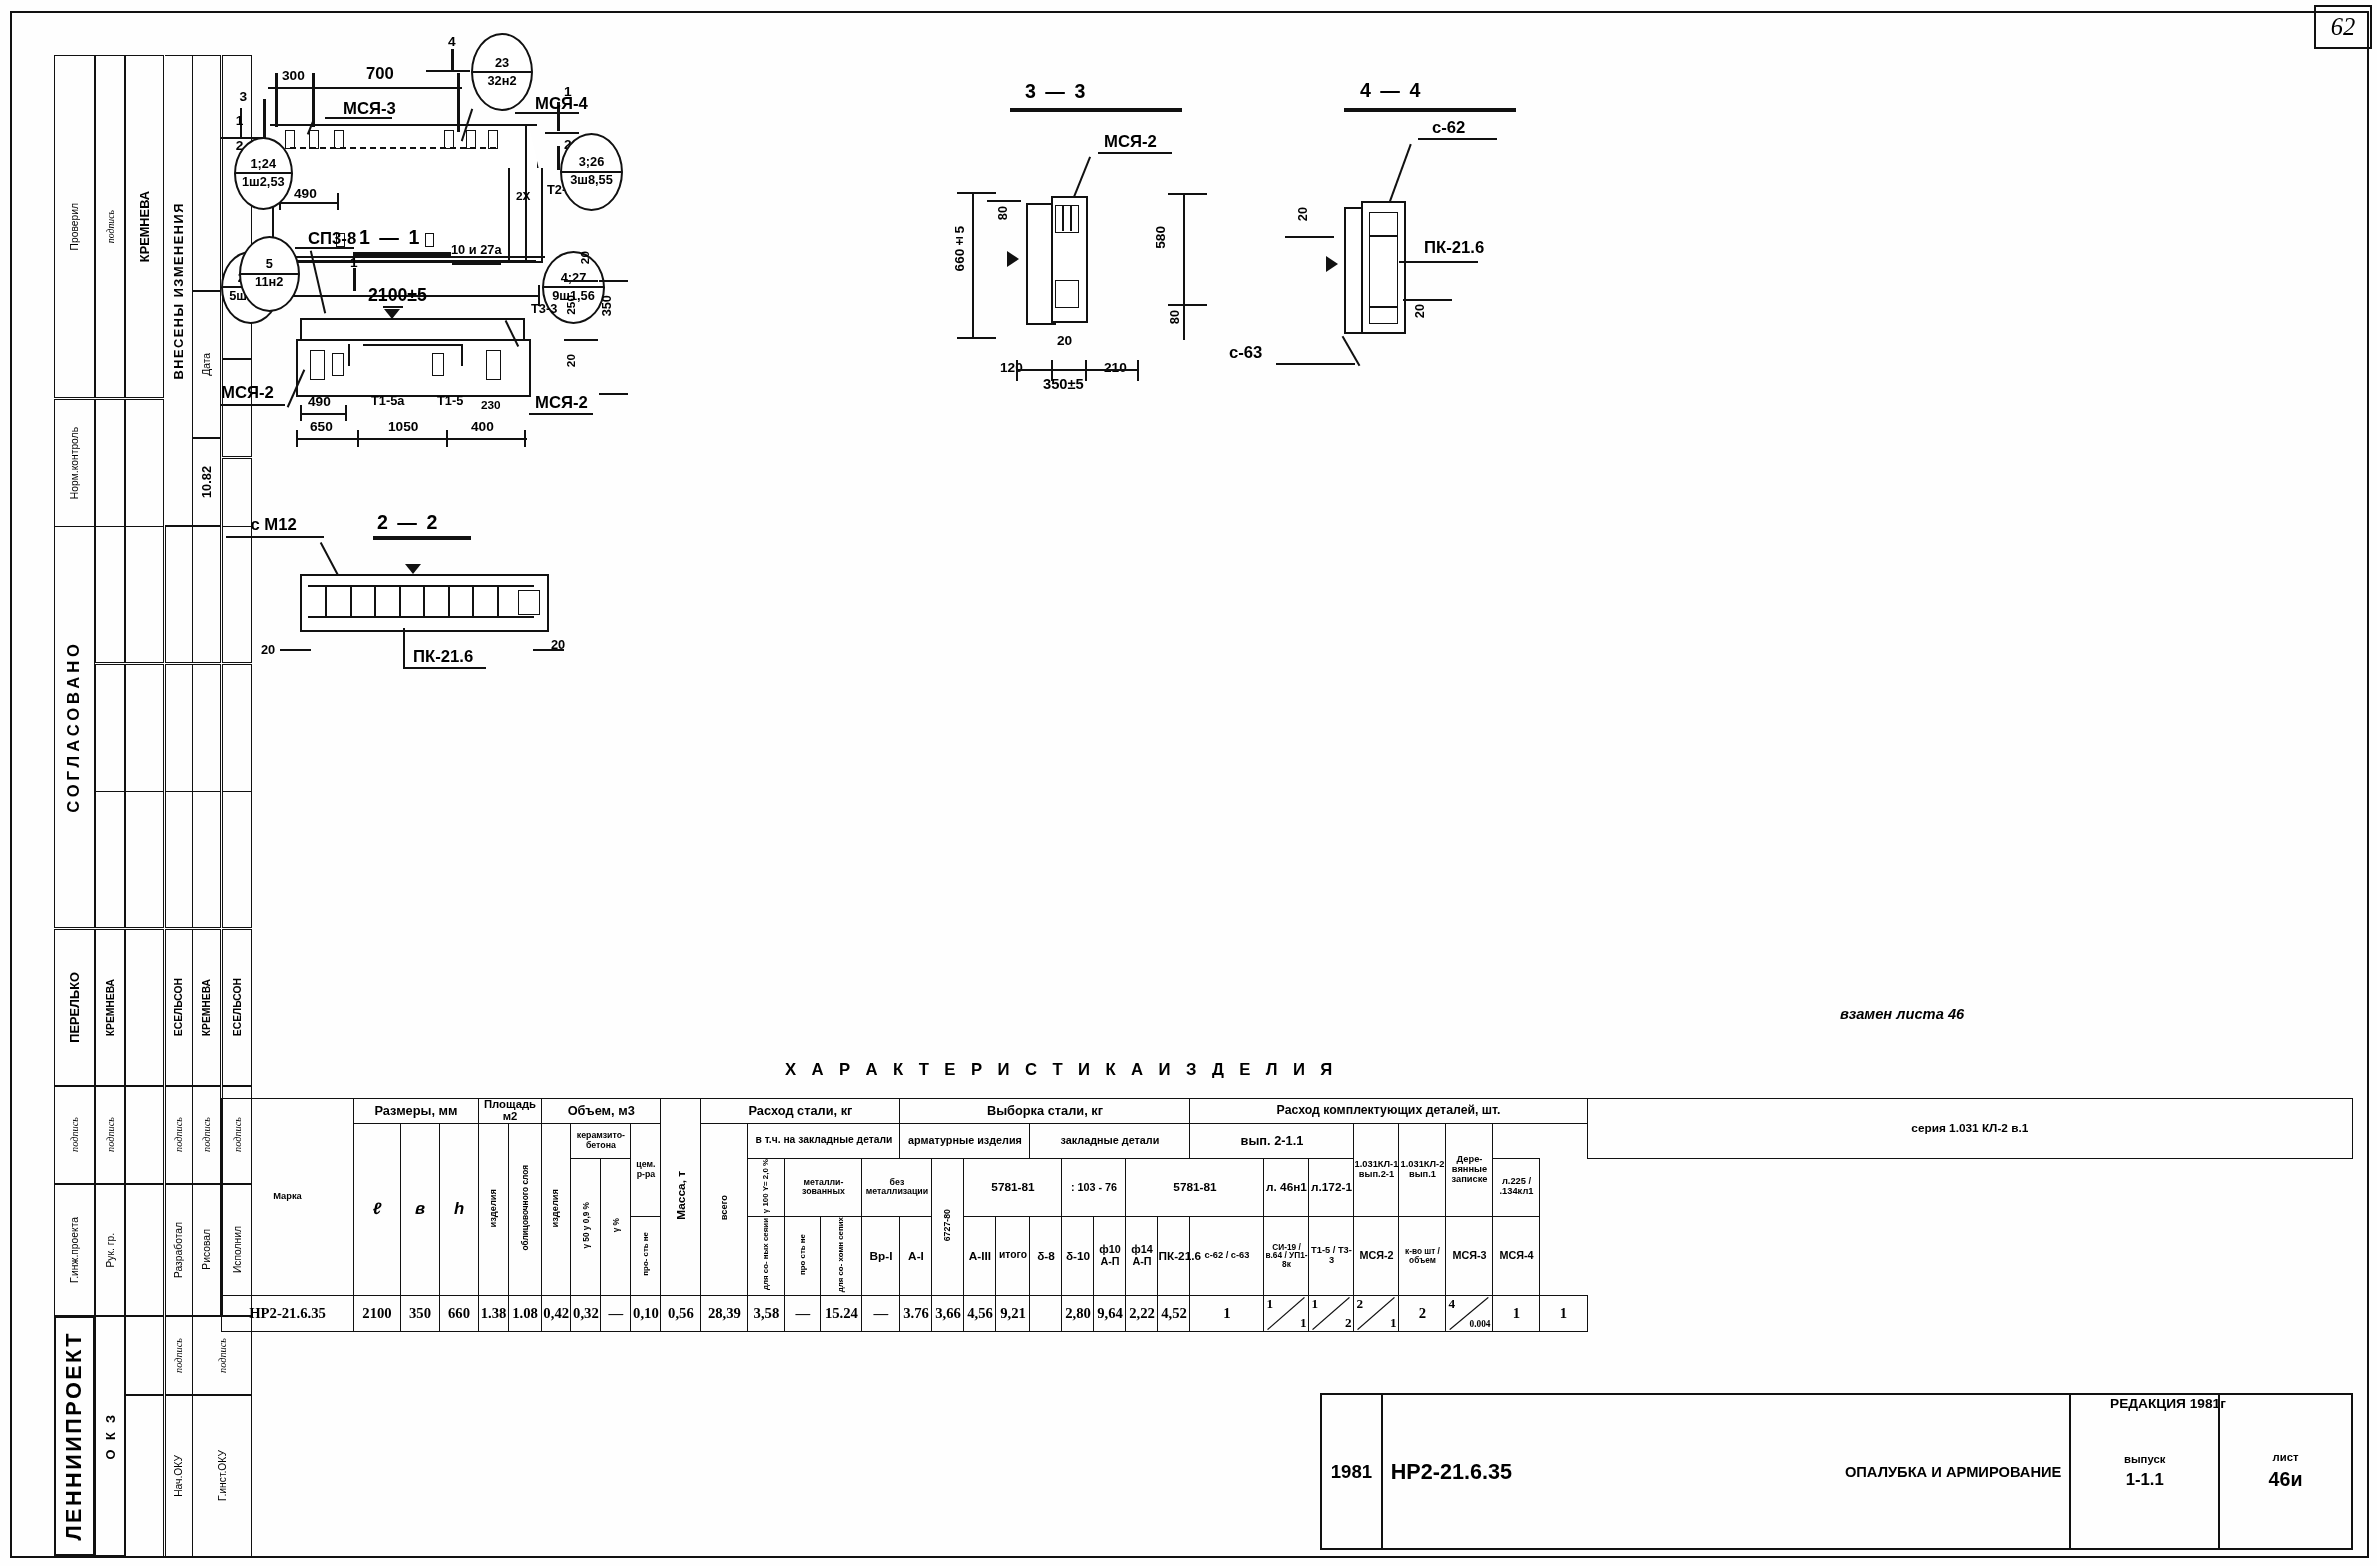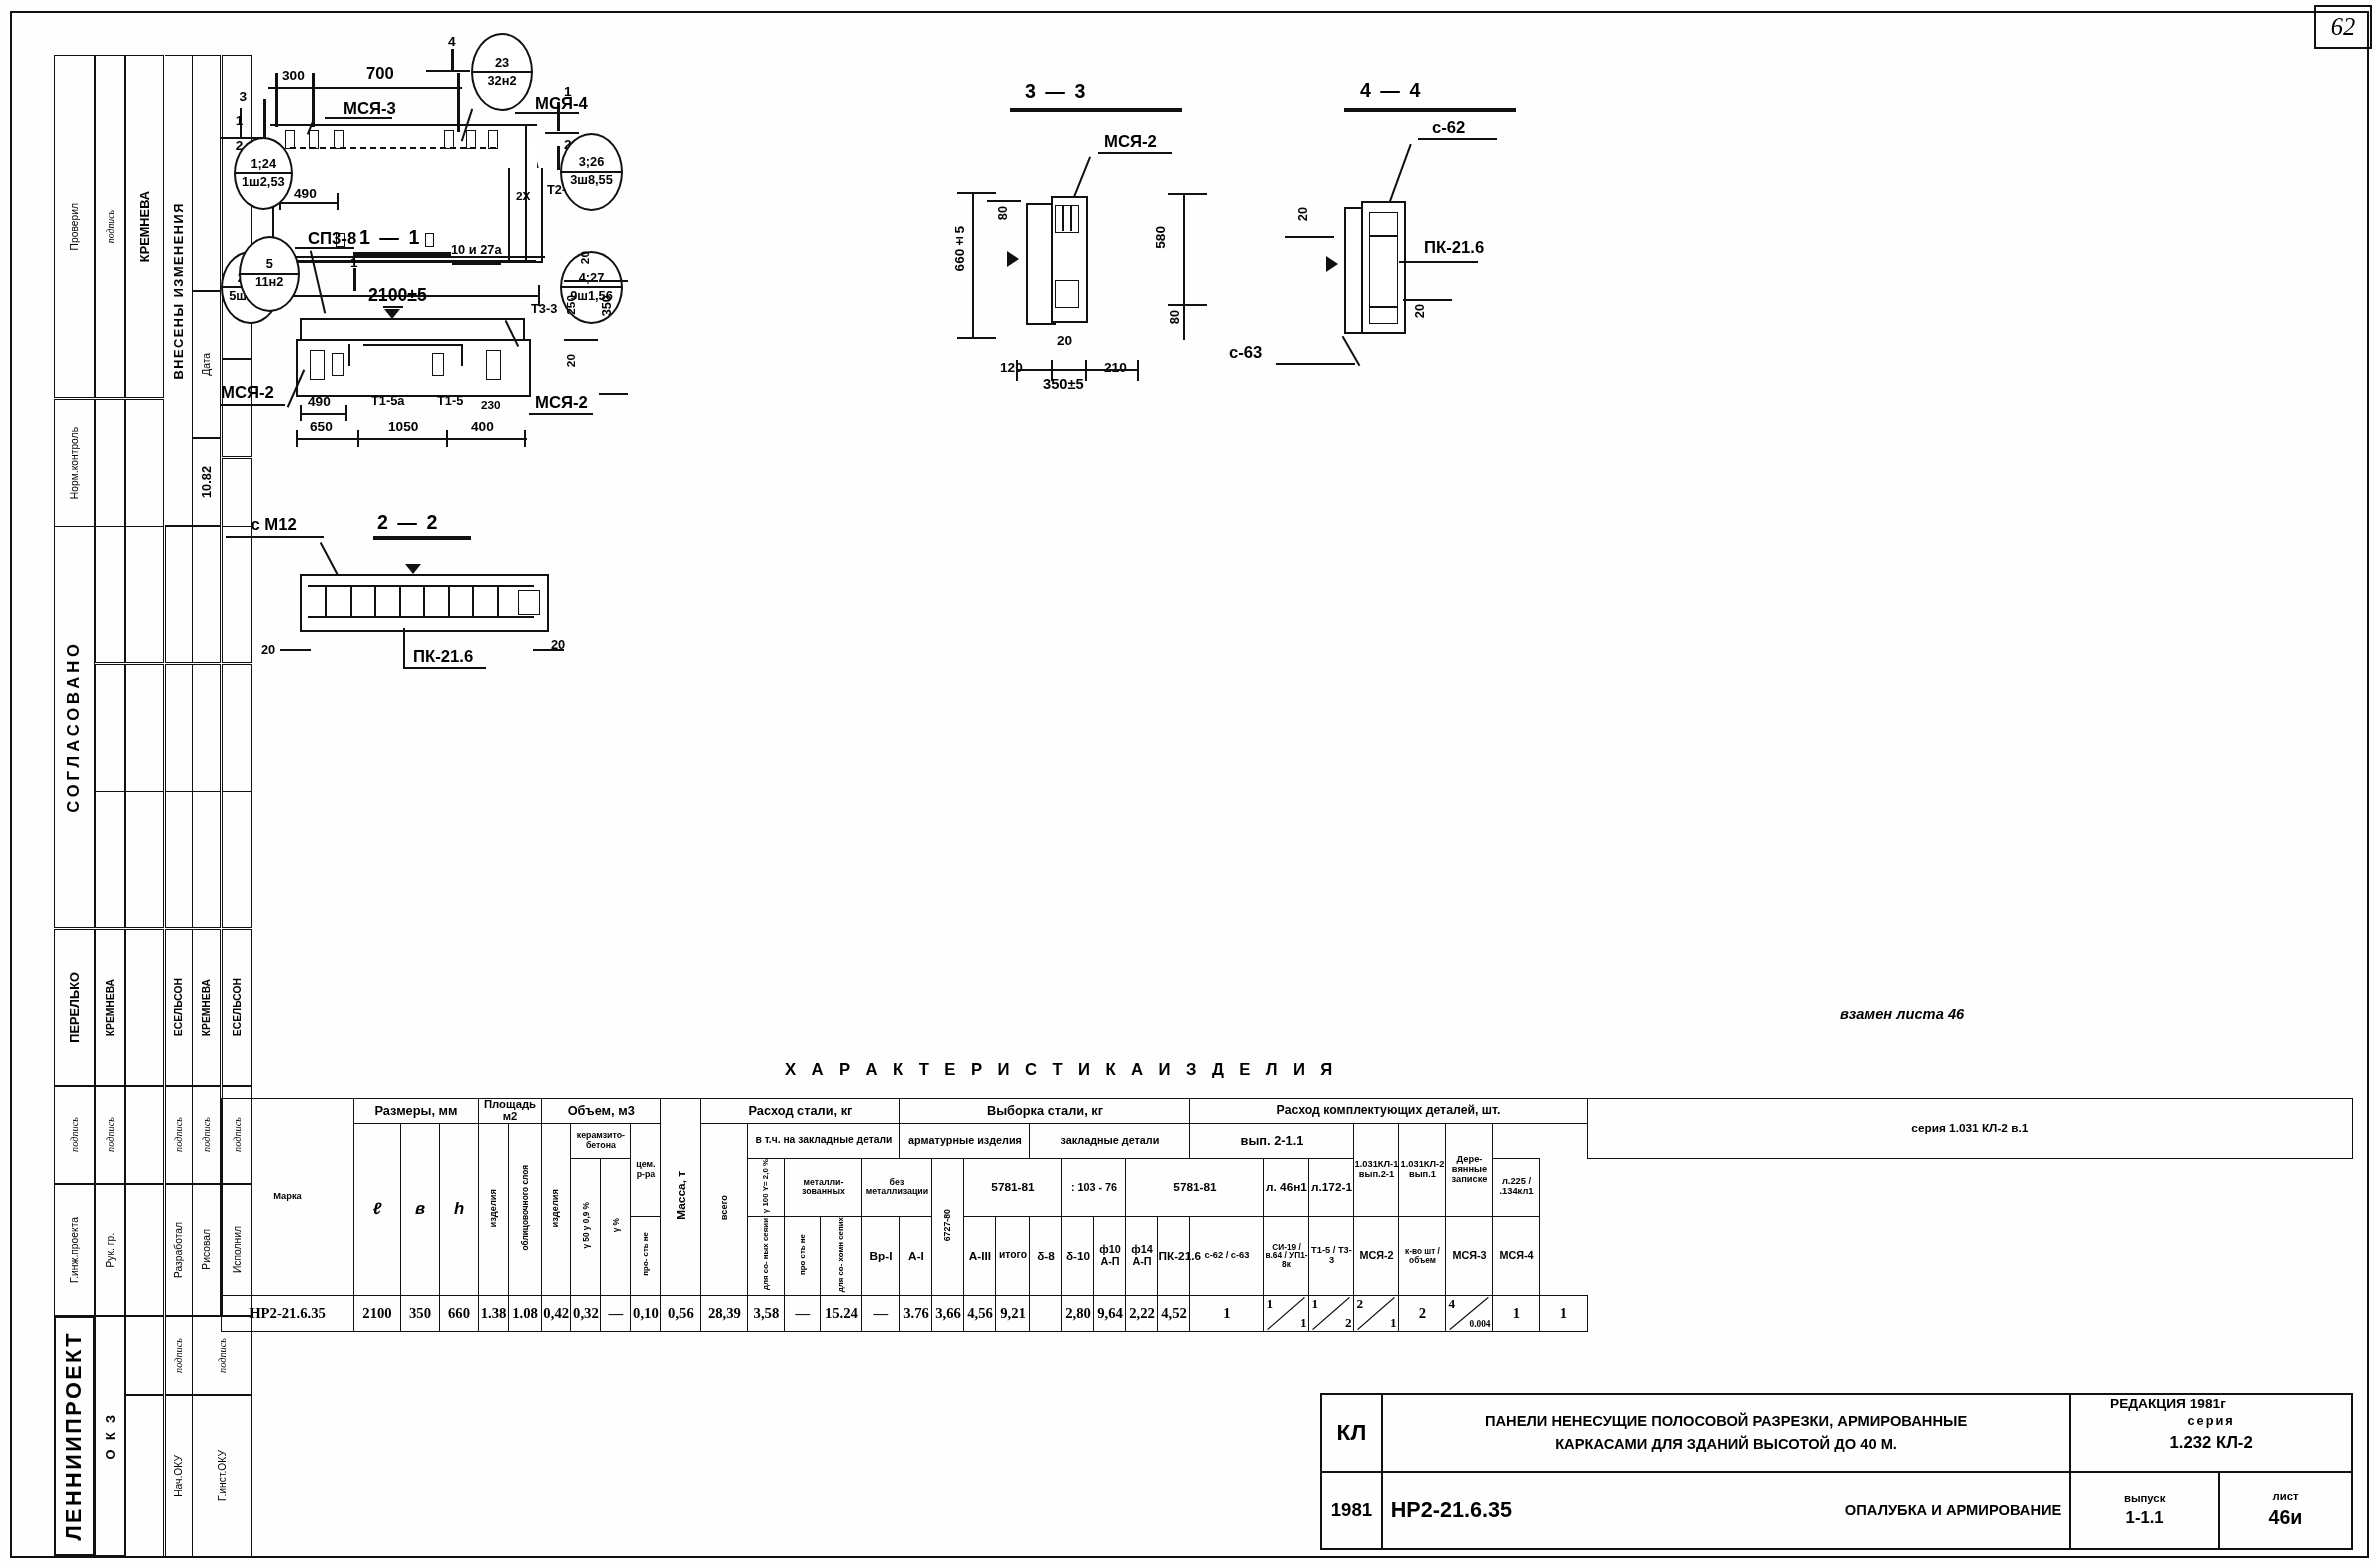--- a/index.html
+++ b/index.html
@@ -310,21 +310,21 @@
     <div class="callout" style="left:0px;top:231px;width:55px;height:69px;">
       <div class="top">2;25</div>
       <div class="sep"></div>
       <div class="bot">5ш1,54</div>
     </div>
     <div class="callout" style="left:339px;top:113px;width:59px;height:74px;">
       <div class="top">3;26</div>
       <div class="sep"></div>
       <div class="bot">3ш8,55</div>
     </div>
-    <div class="callout" style="left:339px;top:231px;width:59px;height:69px;align-items:center;">
+    <div class="callout" style="left:321px;top:231px;width:59px;height:69px;align-items:center;">
       <div class="top">4;27</div>
       <div class="sep"></div>
       <div class="bot">9ш1,56</div>
     </div>
     <div class="callout" style="left:250px;top:13.7px;width:58px;height:74px;">
       <div class="top">23</div>
       <div class="sep"></div>
       <div class="bot">32н2</div>
     </div>
     <div class="ln" style="left:245px;top:88px;width:2px;height:34px;transform:rotate(18deg);"></div>
@@ -681,31 +681,20 @@
 
   <div id="titleblock">
     <table class="tb">
       <colgroup>
         <col style="width:54px">
           <col style="width:611px">
           <col style="width:132px">
           <col style="width:118px">
       </colgroup>
       <tbody>
-          <tr style="height:50%">
-        <td style="font-size:22.6px;">КЛ</td>
-        <td style="font-size:14.7px;line-height:1.55;padding:0 6.9px;">
-          <div>ПАНЕЛИ  НЕНЕСУЩИЕ  ПОЛОСОВОЙ  РАЗРЕЗКИ,  АРМИРОВАННЫЕ</div>
-          <div>КАРКАСАМИ   ДЛЯ   ЗДАНИЙ  ВЫСОТОЙ  ДО  40 М.</div>
-        </td>
-        <td colspan="2" style="font-size:16.7px;line-height:1.5;">
-          <div style="font-size:12.8px;letter-spacing:2px;">серия</div>
-          <div>1.232 КЛ-2</div>
-        </td>
-      </tr>
       <tr style="height:50%">
         <td style="font-size:18.6px;">1981</td>
         <td style="padding:0 7.9px;">
           <div style="display:flex;align-items:center;justify-content:space-between;width:100%;">
             <span style="font-size:21.6px;">НР2-21.6.35</span>
             <span style="font-size:14.7px;">ОПАЛУБКА И АРМИРОВАНИЕ</span>
           </div>
         </td>
         <td style="font-size:16.7px;line-height:1.45;">
           <div style="font-size:11.3px;">выпуск</div>

